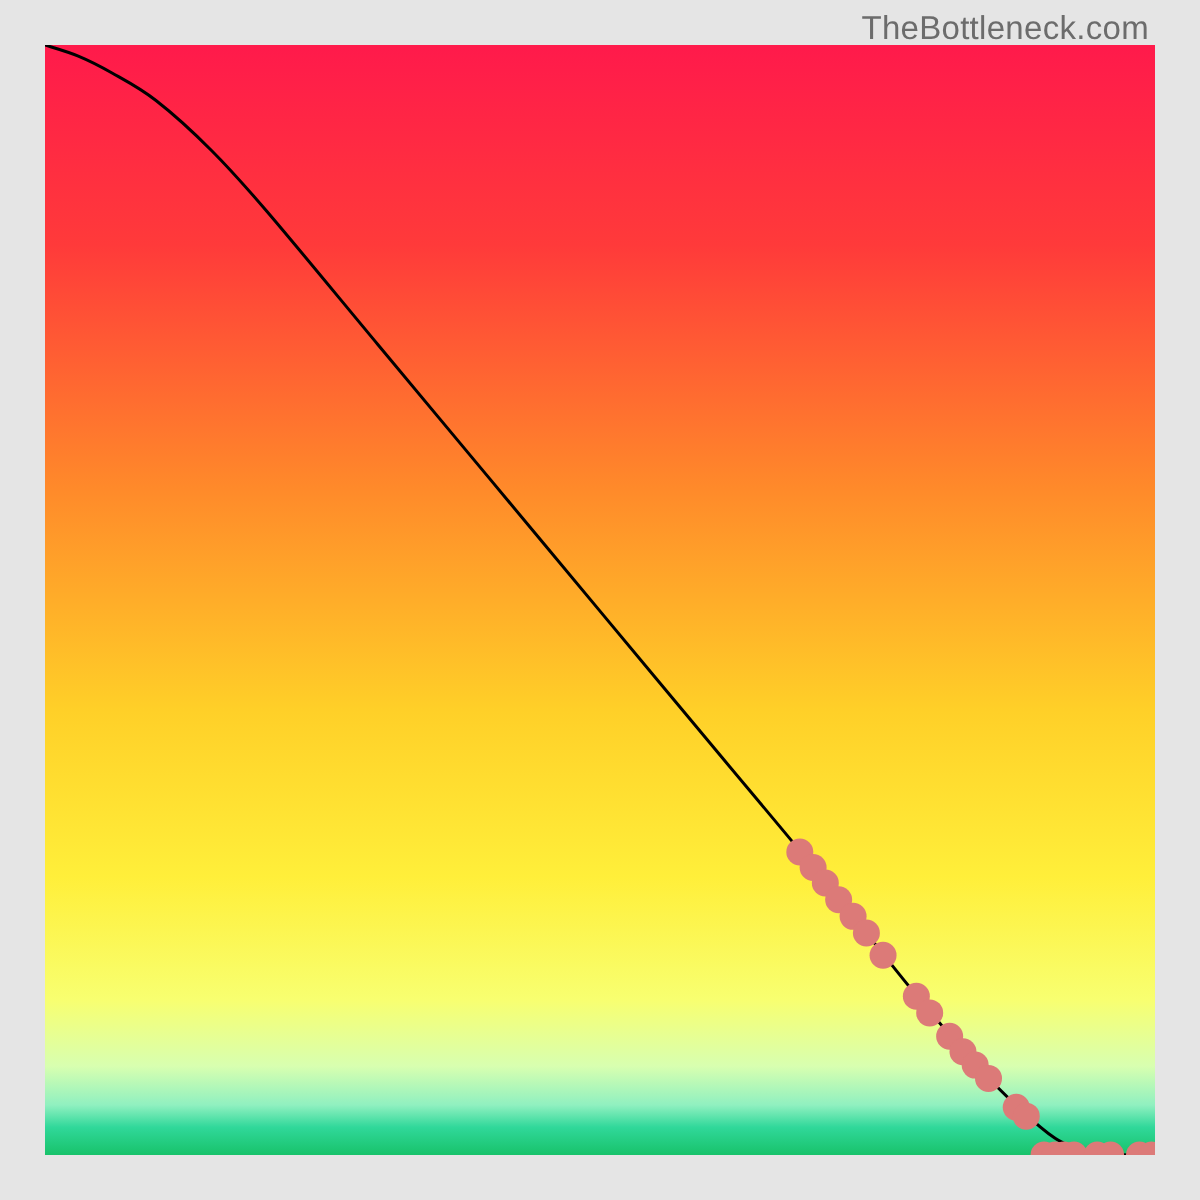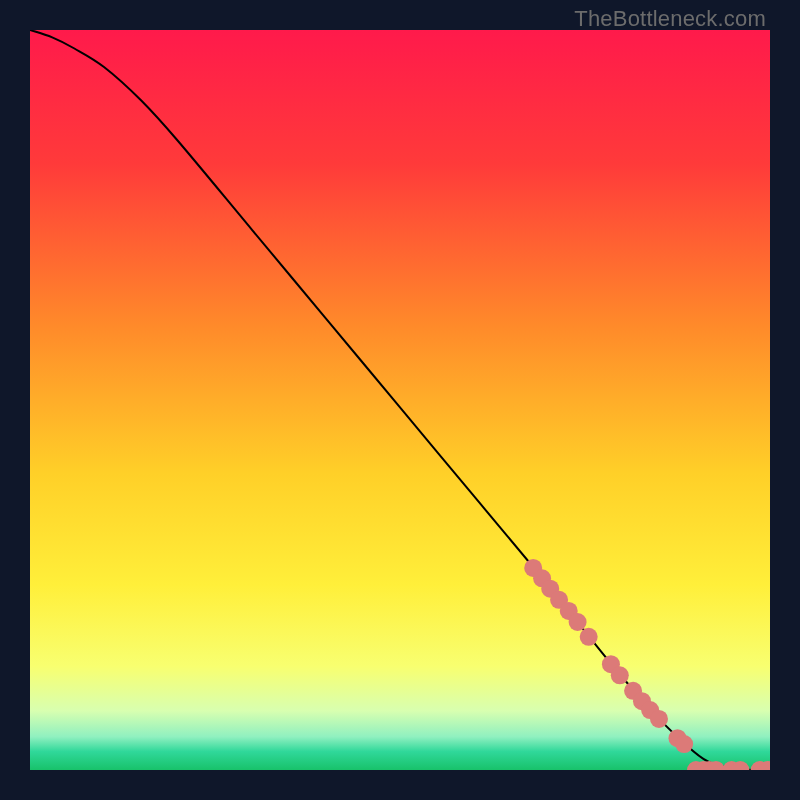--- a/index.html
+++ b/index.html
@@ -1,21 +1,21 @@
 <!DOCTYPE html>
 <html><head>
 <meta charset="utf-8">
 <style>
   * { margin: 0; padding: 0; box-sizing: border-box; }
   html, body { width: 800px; height: 800px; overflow: hidden; background: #000; }
   .stage {
     position: relative;
     width: 800px;
     height: 800px;
-    background: #0f172a;
+    background: #e5e5e5;
   }
   .plot-area {
     position: absolute;
     left: 30px;
     top: 30px;
     width: 740px;
     height: 740px;
     overflow: hidden;
   }
   .watermark {

